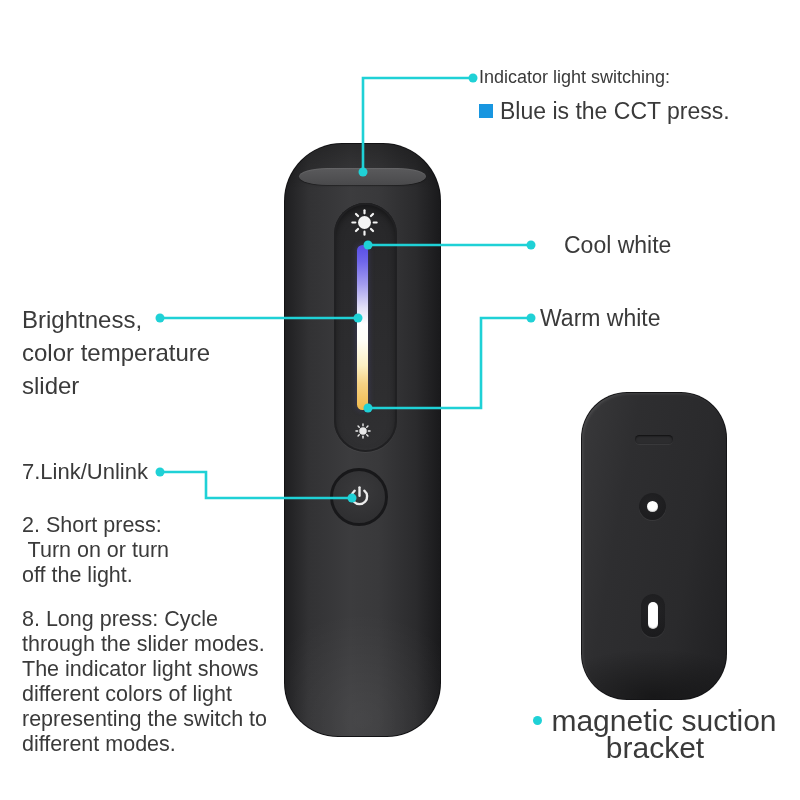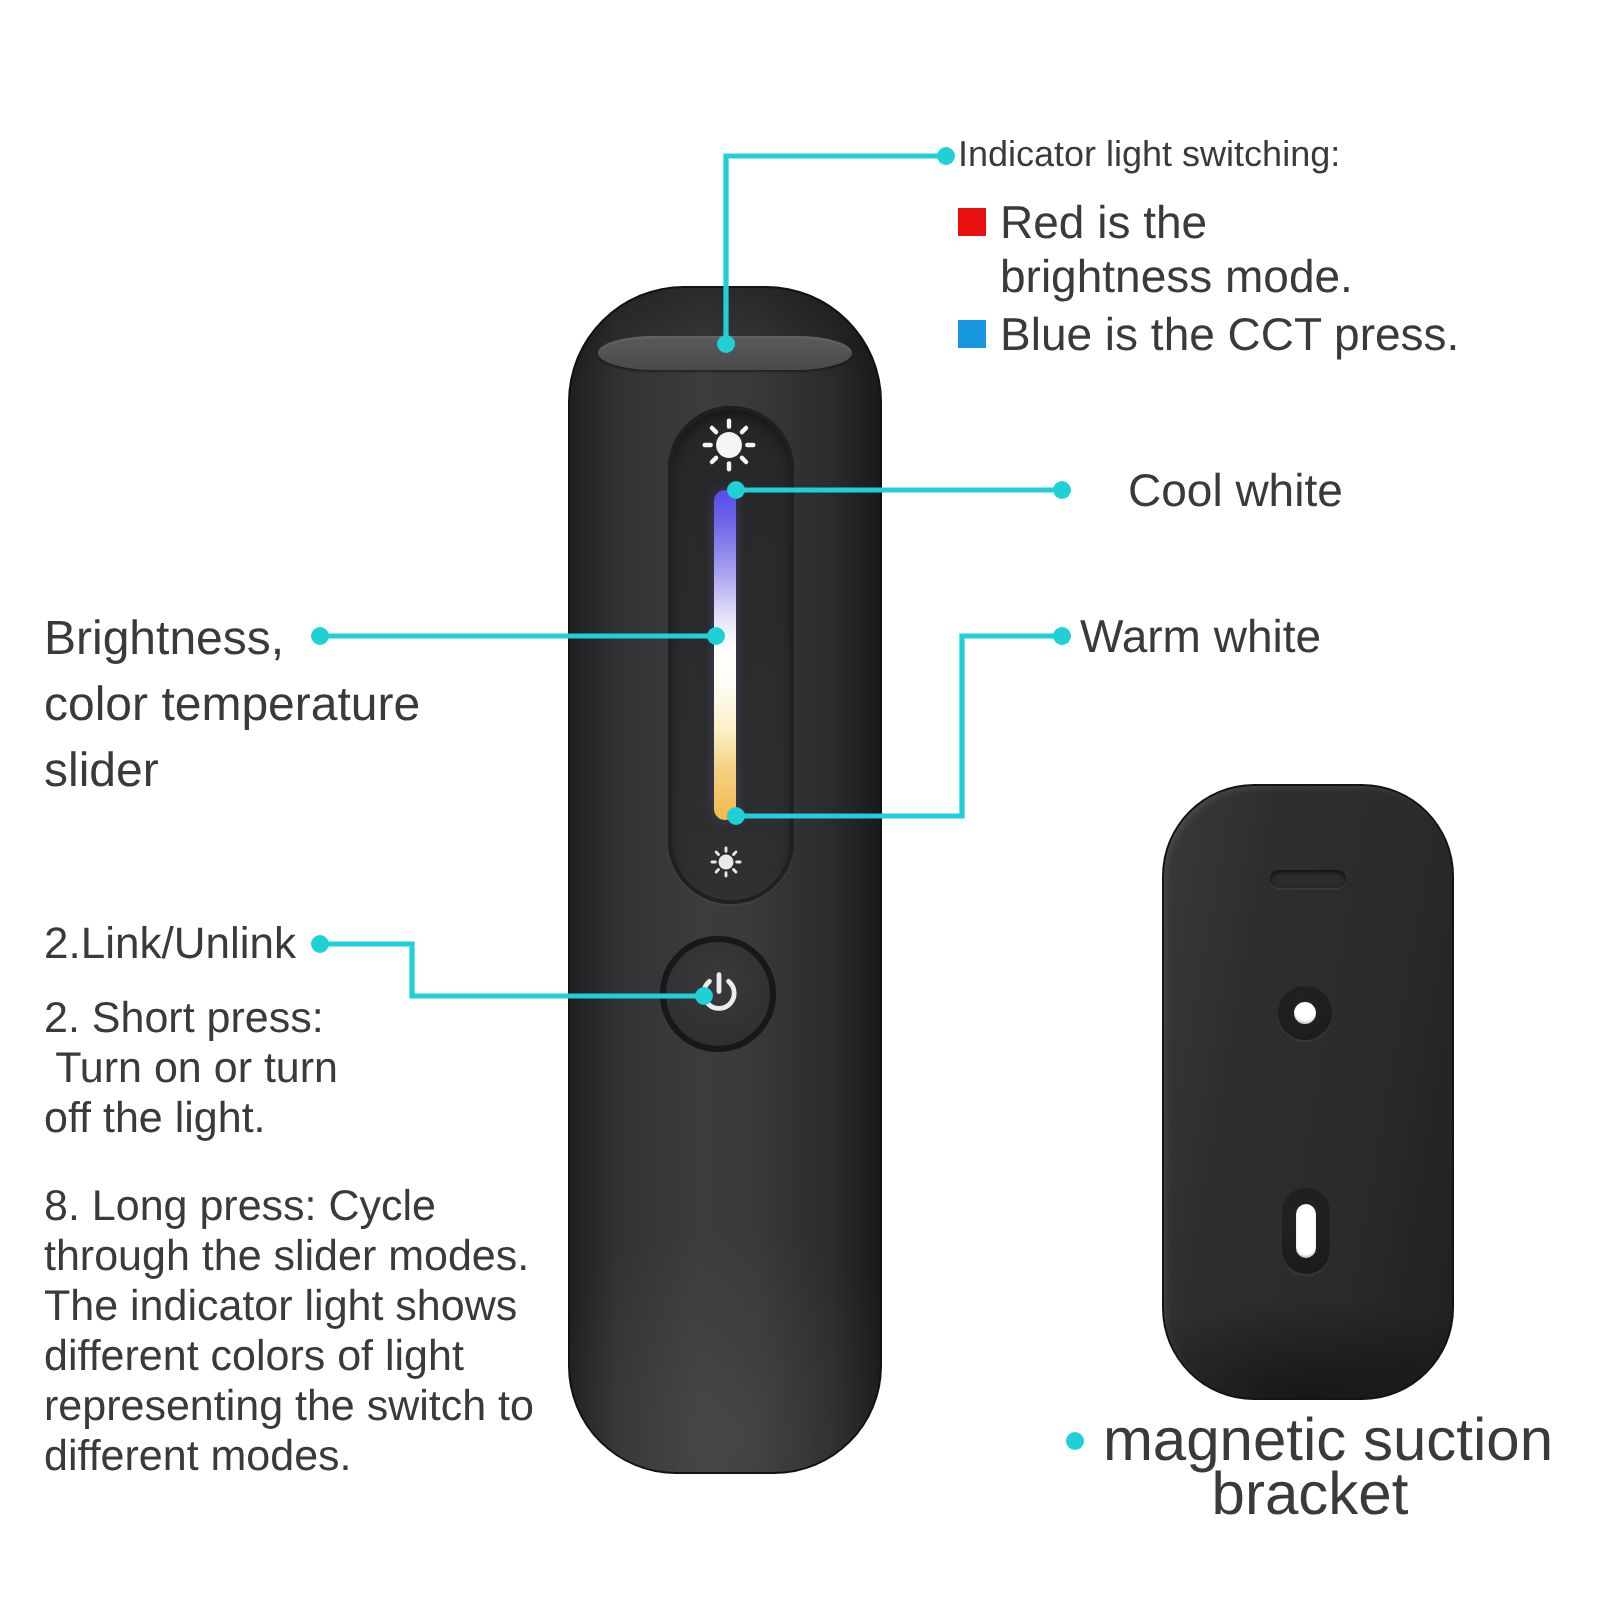--- a/index.html
+++ b/index.html
@@ -105,21 +105,21 @@
   .ind-title{font-size:18px;line-height:28px;margin-bottom:7px;}
   .ind-item{display:flex;gap:7px;margin-top:2px;}
   .ind-item .txt{font-size:23px;line-height:27px;}
   .sq{width:14px;height:14px;margin-top:6px;flex:0 0 14px;}
   .sq-red{background:var(--red,#e8100e);}
   .sq-blue{background:var(--blue,#1896e0);}
   .cool-label{left:564px;top:231px;}
   .warm-label{left:540px;top:304px;}
   .slider-label{left:22px;top:303px;font-size:24px;line-height:33px;}
   .link-label{left:22px;top:459px;font-size:22px;line-height:26px;}
-  .small-text{font-size:21.5px;line-height:25px;}
+  .small-text{font-size:21.5px;line-height:25px;margin-top:16px;}
   .short-press{left:22px;top:497px;}
   .long-press{left:22px;top:591px;}
   .bracket-label{left:525px;top:707px;width:260px;text-align:center;font-size:30px;line-height:27px;}
   .bracket-line1{display:flex;align-items:center;justify-content:center;gap:9px;}
   .bullet-dot{width:9px;height:9px;border-radius:50%;background:var(--callout,#1fd1d6);display:inline-block;}
 </style>
 </head>
 <body>
 
 <div class="abs remote">
@@ -191,38 +191,33 @@
     <circle cx="358" cy="318" r="4.5"></circle>
 
   <polyline points="160,472 206,472 206,498 352,498"></polyline>
   <circle cx="160" cy="472" r="4.5"></circle>
     <circle cx="352" cy="498" r="4.5"></circle>
 </svg>
 
 <div class="abs indicator-block">
   <div class="ind-title">Indicator light switching:</div>
   <div class="ind-item">
-    <span class="sq sq-red"></span>
-    <span class="txt pre">Red is the
-brightness mode.</span>
-  </div>
-  <div class="ind-item">
     <span class="sq sq-blue"></span>
     <span class="txt">Blue is the CCT press.</span>
   </div>
 </div>
 
 <div class="abs label cool-label">Cool white</div>
 <div class="abs label warm-label">Warm white</div>
 
 <div class="abs slider-label pre">Brightness,
 color temperature
 slider</div>
 
-<div class="abs link-label">2.Link/Unlink</div>
+<div class="abs link-label">7.Link/Unlink</div>
 <div class="abs small-text short-press pre">2. Short press:
  Turn on or turn
 off the light.</div>
 <div class="abs small-text long-press pre">8. Long press: Cycle
 through the slider modes.
 The indicator light shows
 different colors of light
 representing the switch to
 different modes.</div>
 

